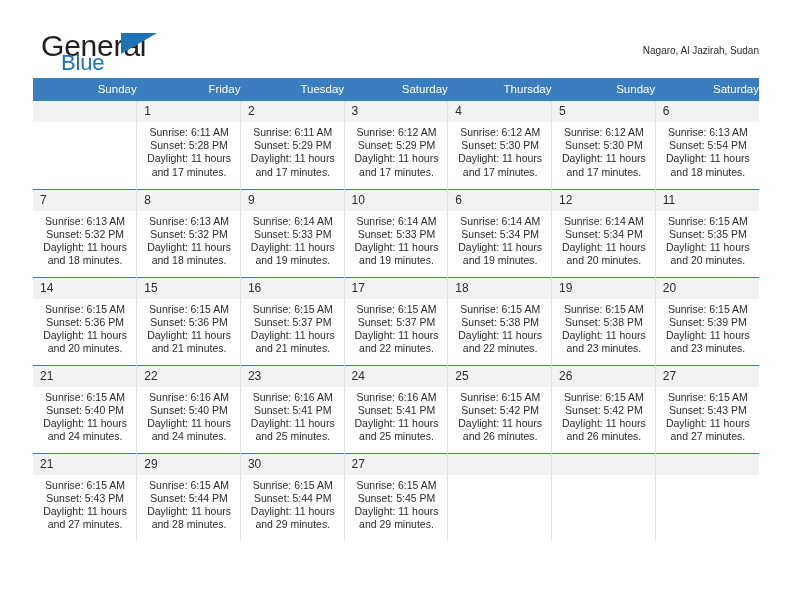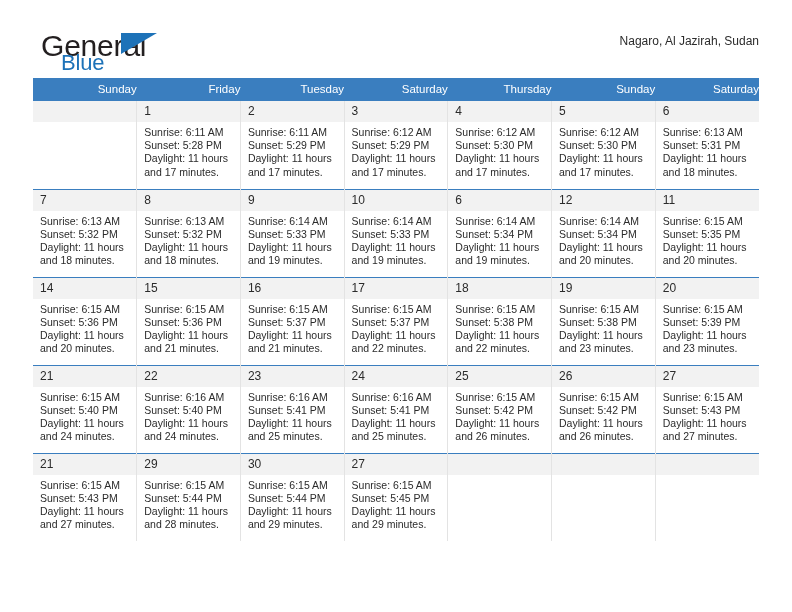--- a/index.html
+++ b/index.html
@@ -70,24 +70,24 @@
     padding-top: 0px;
   }
   .month-title {
     font-size: 29px;
     color: #2b2b2b;
     line-height: 34px;
     font-weight: normal;
     white-space: nowrap;
   }
   .location {
-    font-size: 12px;
+    font-size: 10px;
     color: #2b2b2b;
     line-height: 20px;
-    margin-top: 5px;
+    margin-top: 15px;
     white-space: nowrap;
   }
 
   
   .calendar {
     margin: 0 33px;
     width: 726px;
     border-collapse: collapse;
     table-layout: fixed;
   }
@@ -136,20 +136,21 @@
     color: transparent;
   }
   td.blank .daynum {
     background: #f2f2f2;
   }
   .detail {
     padding: 4px 6px 0 7px;
     font-size: 10.5px;
     line-height: 13.2px;
     color: #2b2b2b;
+    text-align: center;
   }
   .detail div {
     white-space: nowrap;
   }
 </style>
 </head>
 <body>
 
 <div class="page">
 
@@ -226,21 +227,21 @@
               <div>Sunrise: 6:12 AM</div>
               <div>Sunset: 5:30 PM</div>
               <div>Daylight: 11 hours</div>
               <div>and 17 minutes.</div>
             </div>
           </td>
           <td>
             <div class="daynum">6</div>
             <div class="detail">
               <div>Sunrise: 6:13 AM</div>
-              <div>Sunset: 5:31 PM</div>
+              <div>Sunset: 5:54 PM</div>
               <div>Daylight: 11 hours</div>
               <div>and 18 minutes.</div>
             </div>
           </td>
         </tr>
         <tr class="week-row">
           <td>
             <div class="daynum">7</div>
             <div class="detail">
               <div>Sunrise: 6:13 AM</div>

